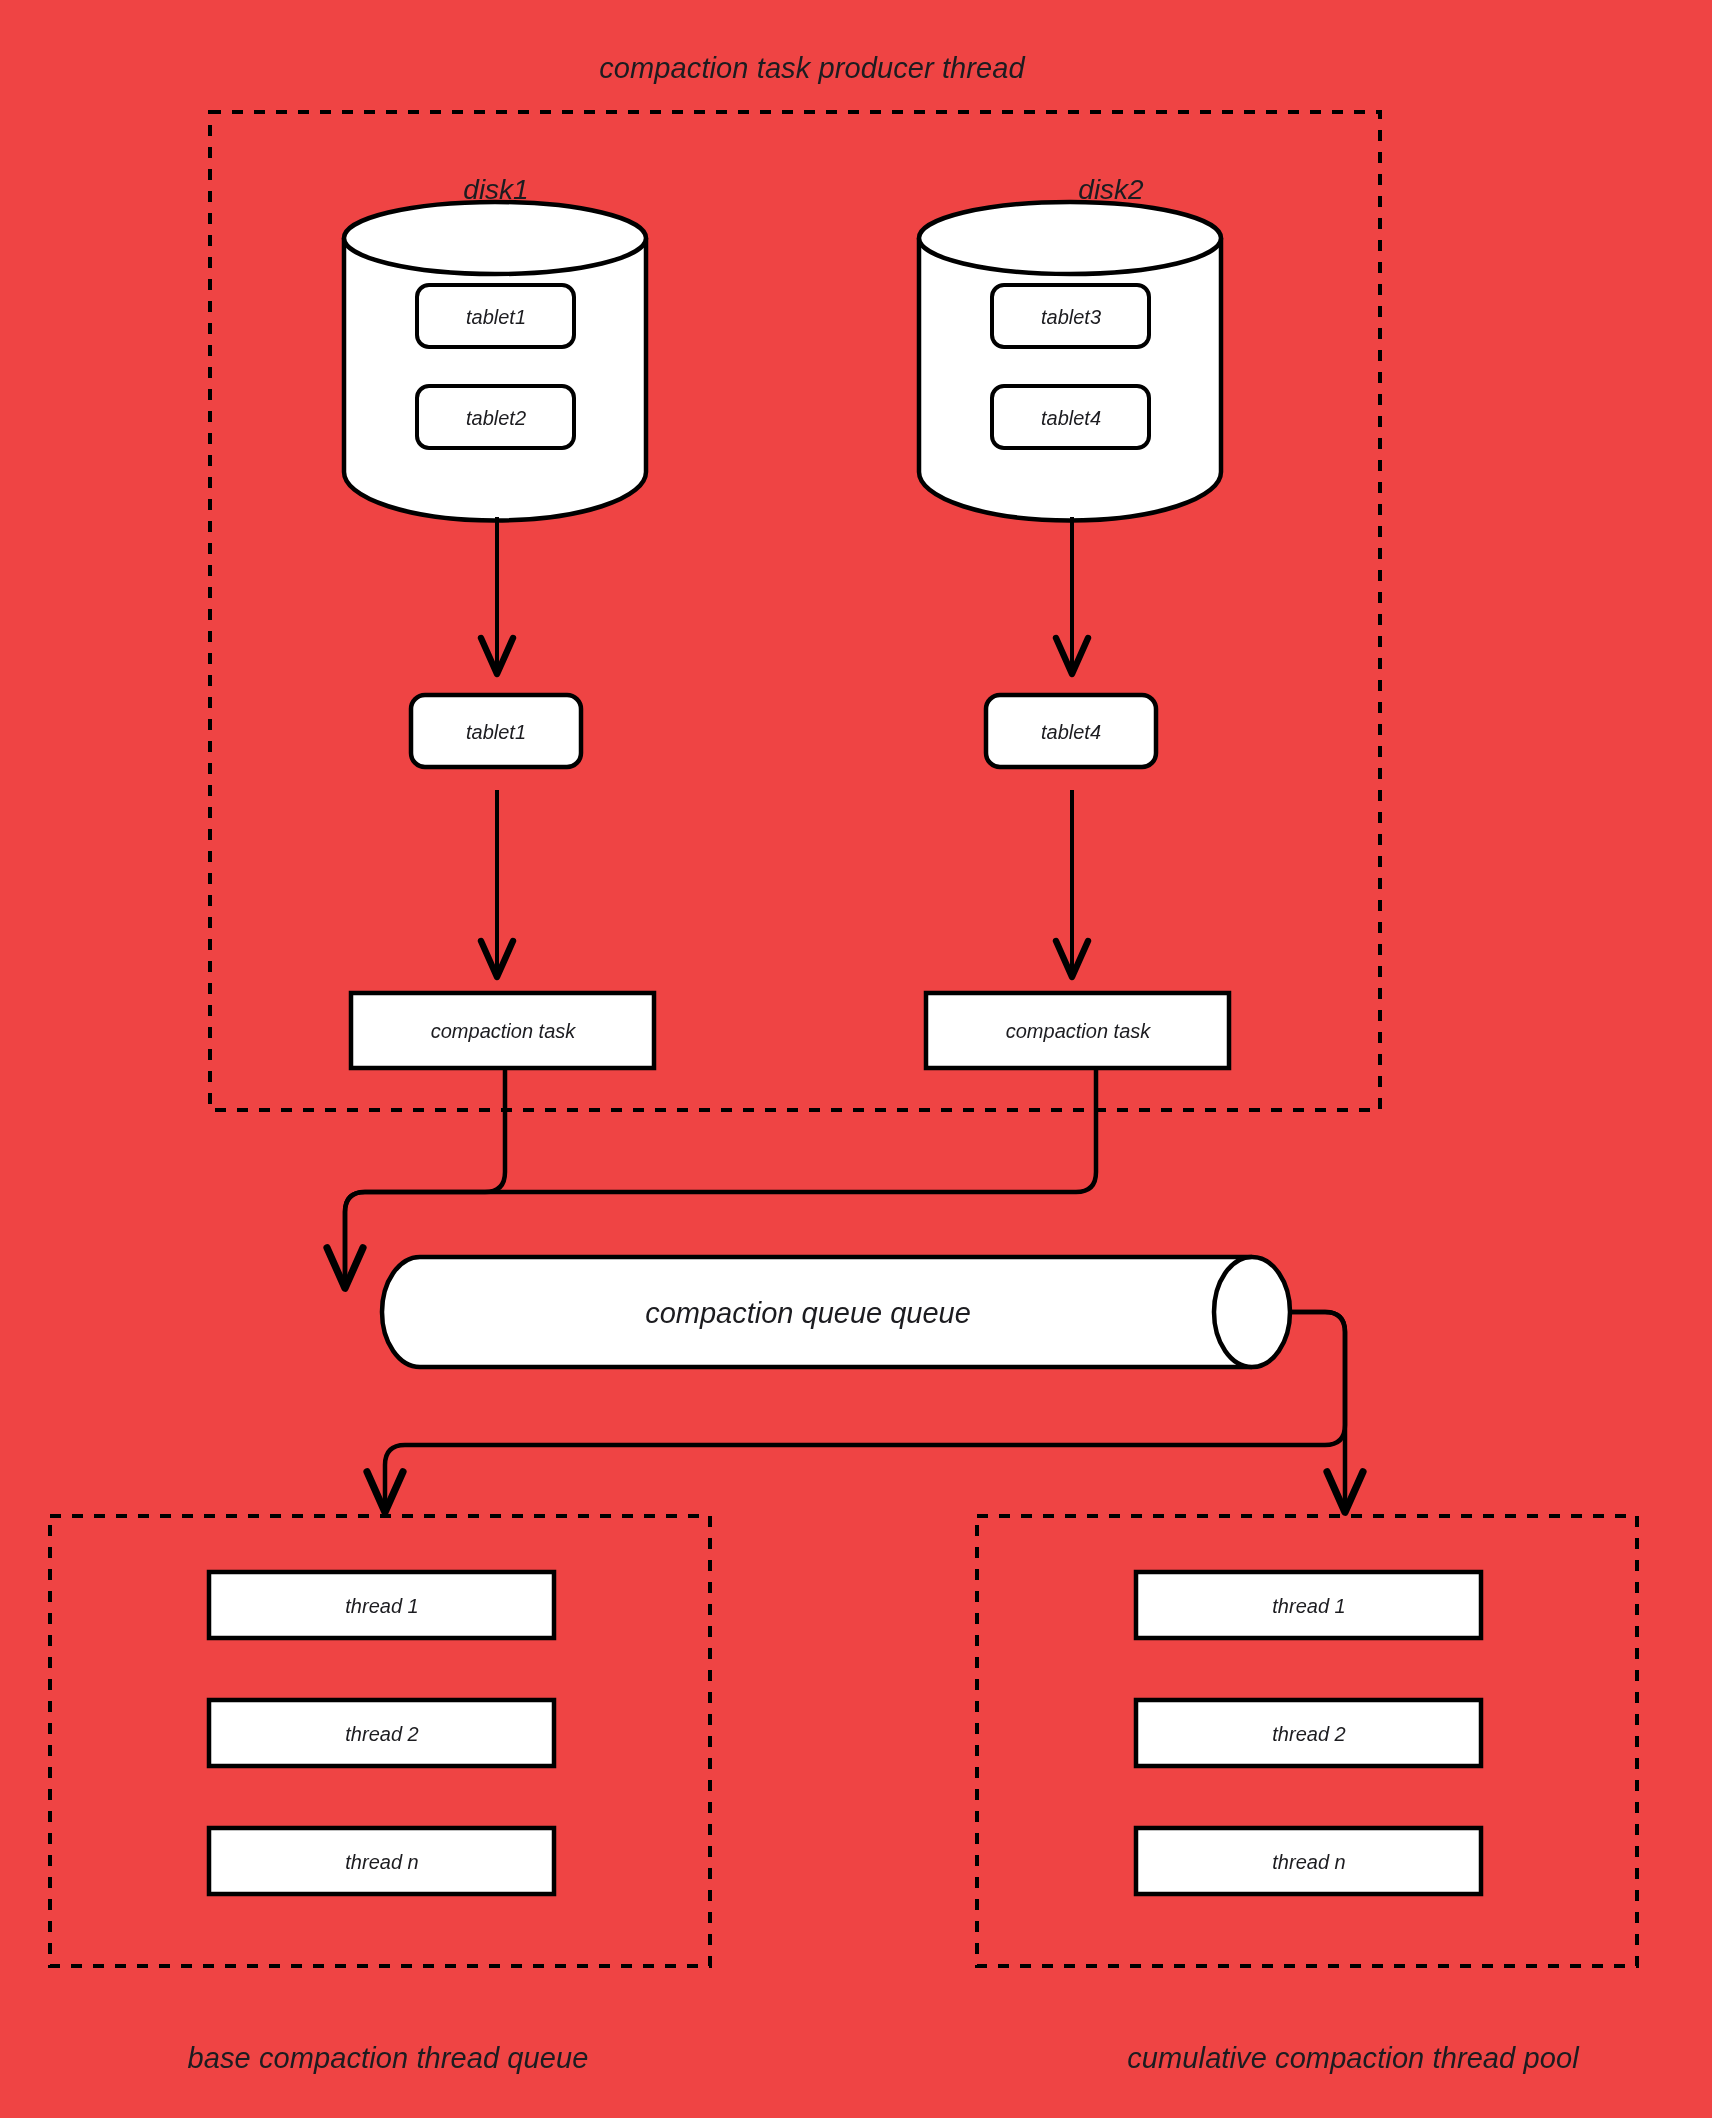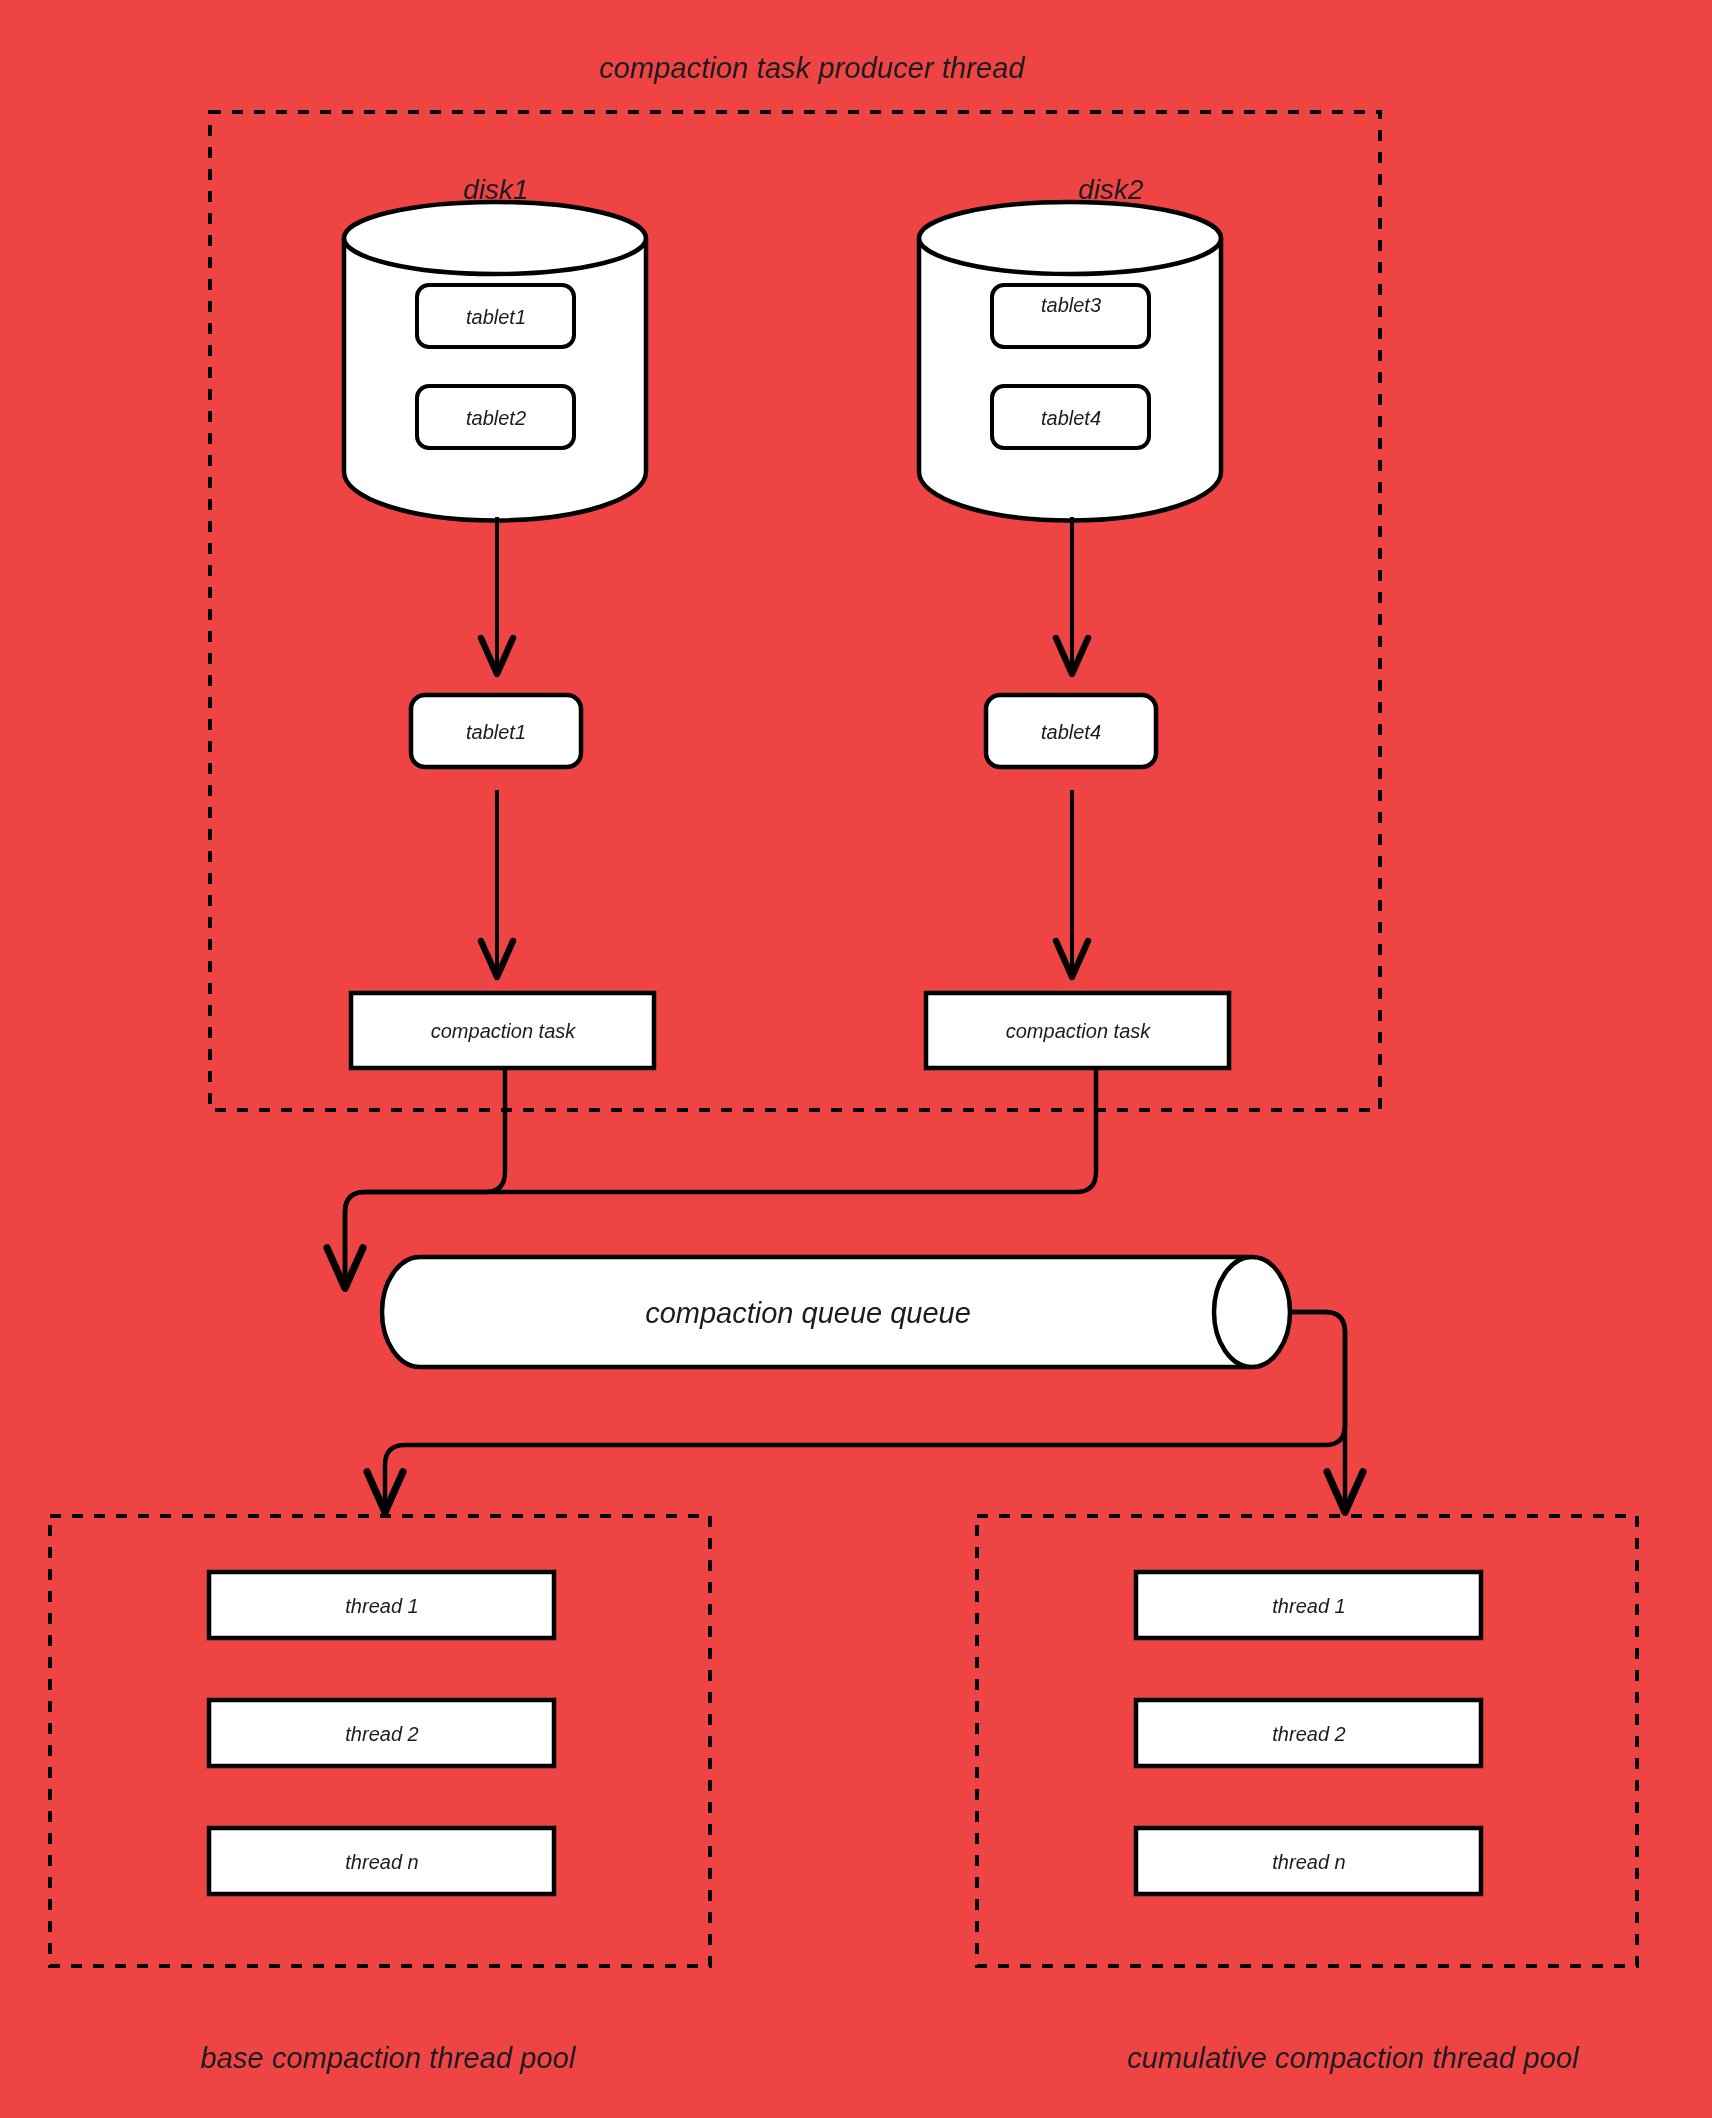--- a/index.html
+++ b/index.html
@@ -119,35 +119,35 @@
   </svg>
 
   <div class="lbl caption center" style="left:812px; top:68px;">compaction task producer thread</div>
 
   <div class="lbl disk-title center" style="left:496px; top:190px;">disk1</div>
   <div class="lbl disk-title center" style="left:1071px; top:190px;margin-left:40px;">disk2</div>
 
   <div class="lbl node-text center" style="left:496px; top:317px;">tablet1</div>
   <div class="lbl node-text center" style="left:496px; top:418px;">tablet2</div>
 
-  <div class="lbl node-text center" style="left:1071px; top:305px;">tablet3</div>
+  <div class="lbl node-text center" style="left:1071px; top:317px;">tablet3</div>
   <div class="lbl node-text center" style="left:1071px; top:418px;">tablet4</div>
 
   <div class="lbl node-text center" style="left:496px; top:732px;">tablet1</div>
   <div class="lbl node-text center" style="left:1071px; top:732px;">tablet4</div>
 
   <div class="lbl node-text center" style="left:503px; top:1031px;">compaction task</div>
   <div class="lbl node-text center" style="left:1078px; top:1031px;">compaction task</div>
 
   <div class="lbl queue-text center" style="left:808px; top:1313px;">compaction queue queue</div>
 
   <div class="lbl node-text center" style="left:382px; top:1606px;">thread 1</div>
   <div class="lbl node-text center" style="left:382px; top:1734px;">thread 2</div>
   <div class="lbl node-text center" style="left:382px; top:1862px;">thread n</div>
 
   <div class="lbl node-text center" style="left:1309px; top:1606px;">thread 1</div>
   <div class="lbl node-text center" style="left:1309px; top:1734px;">thread 2</div>
   <div class="lbl node-text center" style="left:1309px; top:1862px;">thread n</div>
 
-  <div class="lbl caption center" style="left:388px; top:2058px;">base compaction thread pool</div>
+  <div class="lbl caption center" style="left:388px; top:2058px;">base compaction thread queue</div>
   <div class="lbl caption center" style="left:1353px; top:2058px;">cumulative compaction thread pool</div>
 
 </div>
 
 </body></html>

